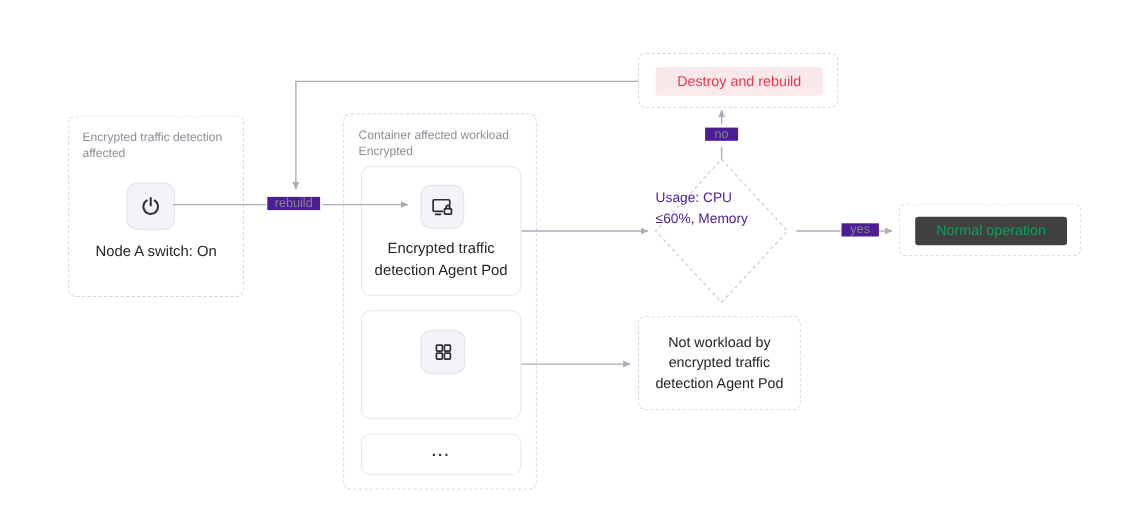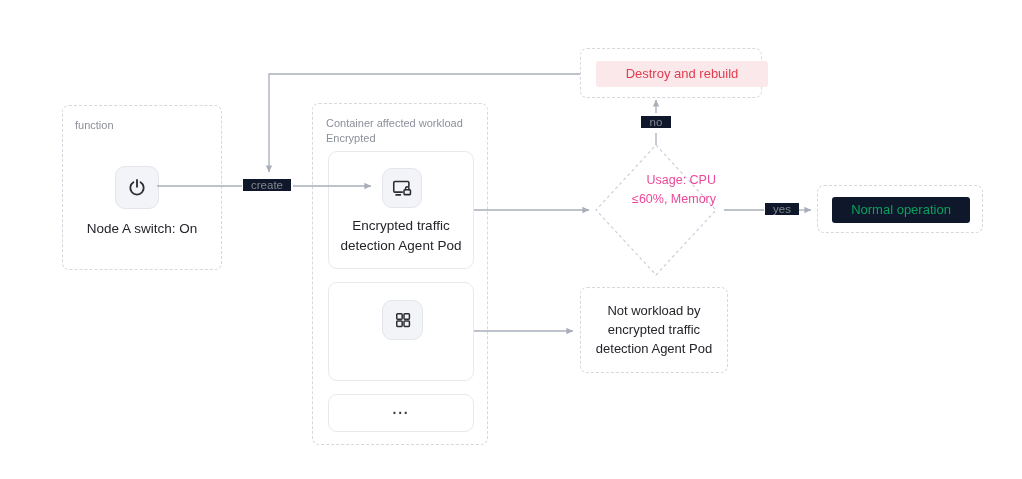--- a/index.html
+++ b/index.html
@@ -20,30 +20,30 @@
   }
   .icon-tile {
     position:absolute; background:#f2f4f8; border:1px solid #e2e5eb; border-radius:10px;
     display:flex; align-items:center; justify-content:center; color:#2c2d33;
   }
   .body-text {
     position:absolute; font-size:13.5px; line-height:20px; color:#24252a; text-align:center;
   }
   .edge-label {
     position:absolute; font-size:11.5px; color:#82868f; text-align:center;
-    background:#0f172a; z-index:6;
+    background:#4c1d95; z-index:6;
   }
   .diamond-text {
-    position:absolute; left:596px; top:171px; width:120px; text-align:right;
-    font-size:12.5px; line-height:19px; color:#ec4899; z-index:6;
+    position:absolute; left:596px; top:171px; width:120px; text-align:left;
+    font-size:12.5px; line-height:19px; color:#4c1d95; z-index:6;
   }
   .badge {
     position:absolute; border-radius:3px; text-align:center; font-size:13px;
   }
-  .badge-destroy { left:15px; top:12px; width:172px; height:26px; line-height:26px; }
+  .badge-destroy { left:15px; top:12px; width:152px; height:26px; line-height:26px; }
   .badge-normal { left:14px; top:11px; width:138px; height:26px; line-height:26px; }
   .connector-layer {
     position:absolute; left:0; top:0; width:1022px; height:479px; z-index:5;
     pointer-events:none;
   }
   .ellipsis-text {
     position:absolute; left:0; right:0; top:0; height:38px; line-height:36px;
     text-align:center; font-size:14px; font-weight:bold; color:#3a3b40; letter-spacing:1px;
   }
 </style>
@@ -72,21 +72,22 @@
     <path d="M799 210 H811" stroke="#a9aeb8" stroke-width="1.3" fill="none" marker-end="url(#ah)"></path>
 
     <path d="M474 331 H573" stroke="#a9aeb8" stroke-width="1.3" fill="none" marker-end="url(#ah)"></path>
 
     <path d="M656 145 V133" stroke="#a9aeb8" stroke-width="1.3" fill="none"></path>
     <path d="M656 113 V100" stroke="#a9aeb8" stroke-width="1.3" fill="none" marker-end="url(#ah)"></path>
   </svg>
 
   <div class="dashed-box" style="left:62px; top:105px; width:160px; height:165px;">
     <div class="group-label" style="left:12px; top:12px; width:140px;">
-      <div>function</div>
+      <div>Encrypted traffic detection</div>
+      <div>affected</div>
     </div>
     <div class="icon-tile" style="left:52px; top:60px; width:44px; height:43px;">
       <svg width="22" height="22" viewBox="0 0 24 24" fill="none" stroke="currentColor" stroke-width="2" stroke-linecap="round">
         <path d="M8.1 5.7a7.3 7.3 0 1 0 7.8 0"></path>
         <path d="M12 3.2v7.4"></path>
       </svg>
     </div>
     <div class="body-text" style="left:0; right:0; top:113px;">Node A switch: On</div>
   </div>
 
@@ -131,28 +132,28 @@
   <div class="diamond-text">
     <div>Usage: CPU</div>
     <div>≤60%, Memory</div>
   </div>
 
   <div class="dashed-box" style="left:580px; top:48px; width:182px; height:50px;">
     <div class="badge badge-destroy" style="background:#fbe8ea; color:#e23c50;">Destroy and rebuild</div>
   </div>
 
   <div class="dashed-box" style="left:817px; top:185px; width:166px; height:48px;">
-    <div class="badge badge-normal" style="background:#0f172a; color:#09a15e;">Normal operation</div>
+    <div class="badge badge-normal" style="background:#404040; color:#09a15e;">Normal operation</div>
   </div>
 
   <div class="dashed-box" style="left:580px; top:287px; width:148px; height:86px;">
     <div class="body-text" style="left:0; right:0; top:13px; font-size:13px; line-height:19px;">
       <div>Not workload by</div>
       <div>encrypted traffic</div>
       <div>detection Agent Pod</div>
     </div>
   </div>
 
-  <div class="edge-label" style="left:243px; top:179px; width:48px;">create</div>
+  <div class="edge-label" style="left:243px; top:179px; width:48px;">rebuild</div>
   <div class="edge-label" style="left:641px; top:116px; width:30px;">no</div>
   <div class="edge-label" style="left:765px; top:203px; width:34px;">yes</div>
 
 </div>
 
 </body></html>

